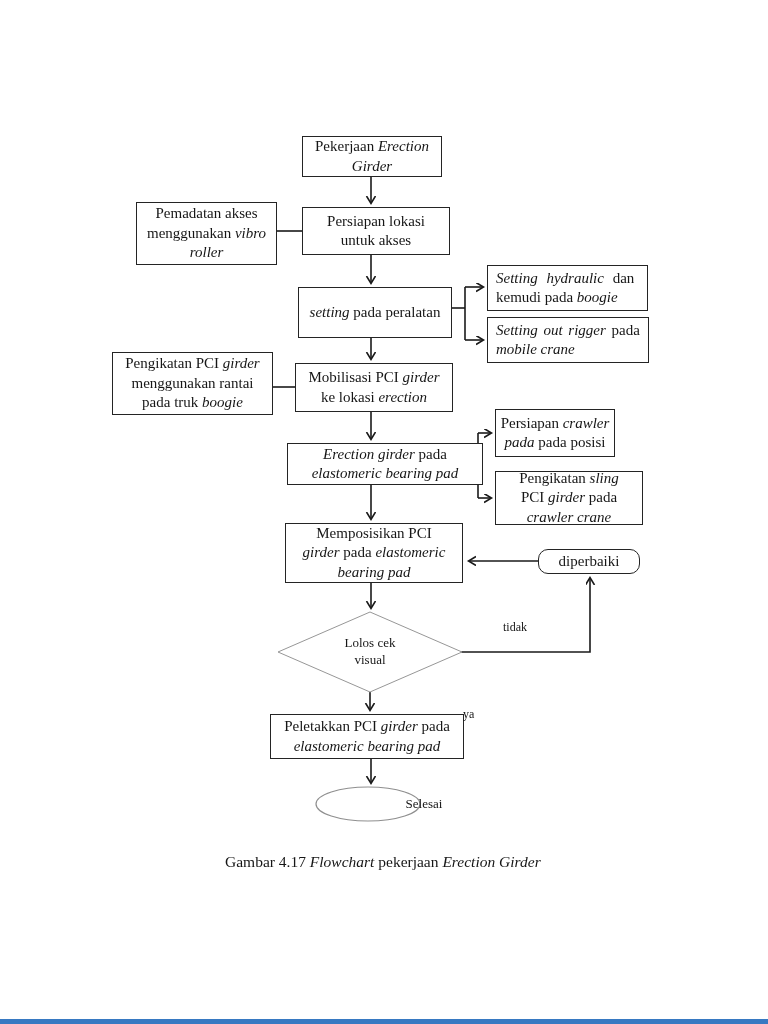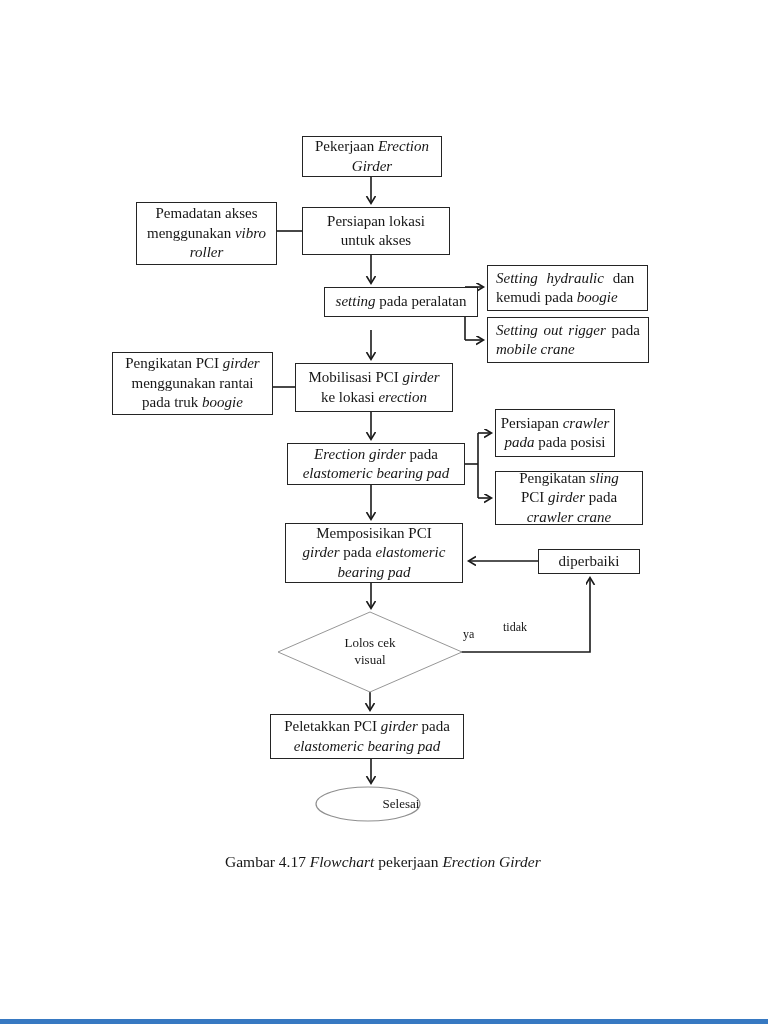--- a/index.html
+++ b/index.html
@@ -70,71 +70,71 @@
   </div>
 
   <div class="box" style="left:136px;top:202px;width:141px;height:63px;">
     <div class="bt"><span>Pemadatan akses</span><br><span>menggunakan </span><i>vibro</i><br><i>roller</i></div>
   </div>
 
   <div class="box" style="left:302px;top:207px;width:148px;height:48px;">
     <div class="bt"><span>Persiapan lokasi</span><br><span>untuk akses</span></div>
   </div>
 
-  <div class="box" style="left:298px;top:287px;width:154px;height:30px;margin-left:26px;">
+  <div class="box" style="left:298px;top:287px;width:154px;height:51px;">
     <div class="bt"><i>setting</i><span> pada peralatan</span></div>
   </div>
 
   <div class="box left" style="left:487px;top:265px;width:161px;height:46px;">
     <div class="bt"><span class="ws1"><i>Setting hydraulic</i><span> dan</span></span><br><span>kemudi pada </span><i>boogie</i></div>
   </div>
 
   <div class="box left" style="left:487px;top:317px;width:162px;height:46px;">
     <div class="bt"><span class="ws2"><i>Setting out rigger</i><span> pada</span></span><br><i>mobile crane</i></div>
   </div>
 
   <div class="box" style="left:295px;top:363px;width:158px;height:49px;">
     <div class="bt"><span>Mobilisasi PCI </span><i>girder</i><br><span>ke lokasi </span><i>erection</i></div>
   </div>
 
   <div class="box" style="left:112px;top:352px;width:161px;height:63px;">
     <div class="bt"><span>Pengikatan PCI </span><i>girder</i><br><span>menggunakan rantai</span><br><span>pada truk </span><i>boogie</i></div>
   </div>
 
-  <div class="box" style="left:287px;top:443px;width:178px;height:42px;">
+  <div class="box" style="left:287px;top:443px;width:196px;height:42px;">
     <div class="bt"><i>Erection girder</i><span> pada</span><br><i>elastomeric bearing pad</i></div>
   </div>
 
   <div class="box" style="left:495px;top:409px;width:120px;height:48px;">
     <div class="bt"><span>Persiapan </span><i>crawler</i><br><i>pada</i><span> pada posisi</span></div>
   </div>
 
   <div class="box" style="left:495px;top:471px;width:148px;height:54px;">
     <div class="bt"><span>Pengikatan </span><i>sling</i><br><span>PCI </span><i>girder</i><span> pada</span><br><i>crawler crane</i></div>
   </div>
 
   <div class="box" style="left:285px;top:523px;width:178px;height:60px;">
     <div class="bt"><span>Memposisikan PCI</span><br><i>girder</i><span> pada </span><i>elastomeric</i><br><i>bearing pad</i></div>
   </div>
 
-  <div class="box" style="left:538px;top:549px;width:102px;height:25px;">
+  <div class="box" style="left:538px;top:549px;width:102px;height:25px;border-radius:10px;">
     <div class="bt"><span>diperbaiki</span></div>
   </div>
 
   <div class="overlabel" style="left:300px;top:630px;width:140px;height:44px;">
     <div class="bt"><span>Lolos cek</span><br><span>visual</span></div>
   </div>
 
   <div class="box" style="left:270px;top:714px;width:194px;height:45px;">
     <div class="bt"><span>Peletakkan PCI </span><i>girder</i><span> pada</span><br><i>elastomeric bearing pad</i></div>
   </div>
 
-  <div class="overlabel" style="left:305px;top:794px;width:104px;height:20px;padding-left:44px;">
+  <div class="overlabel" style="left:328px;top:794px;width:104px;height:20px;padding-left:44px;">
     <span>Selesai</span>
   </div>
 
   <div class="floating" style="left:503px;top:620px;">tidak</div>
-  <div class="floating" style="left:463px;top:627px;">ya</div>
+  <div class="floating" style="left:463px;top:707px;">ya</div>
 
   <div id="caption"><span>Gambar 4.17 </span><i>Flowchart</i><span> pekerjaan </span><i>Erection Girder</i></div>
 
   <div id="footbar" style="background: rgb(55, 121, 194);"></div>
 </div>
 
 </body></html>

